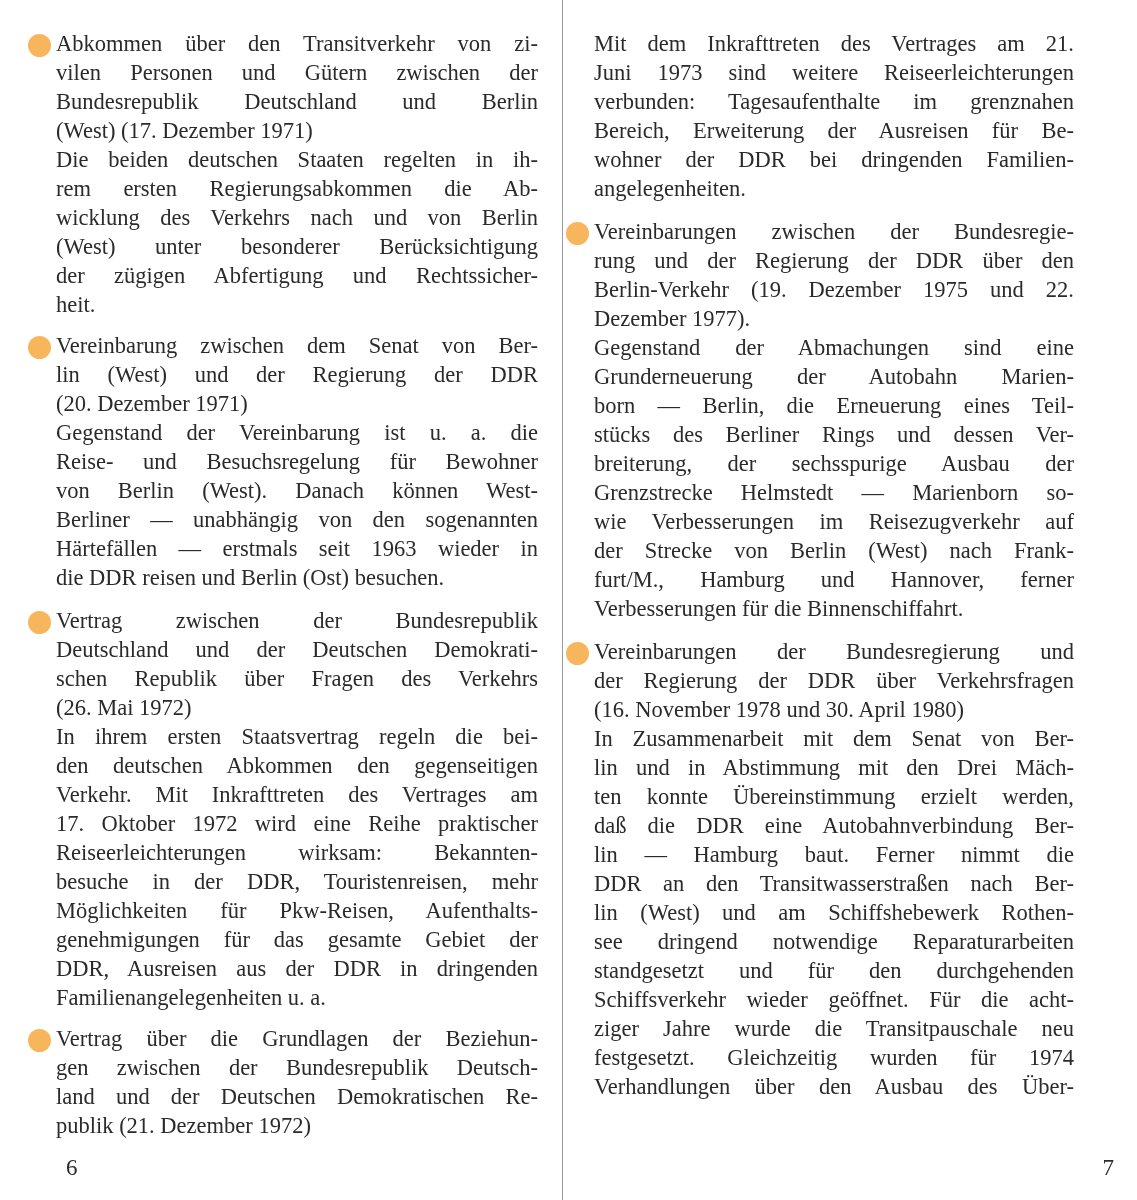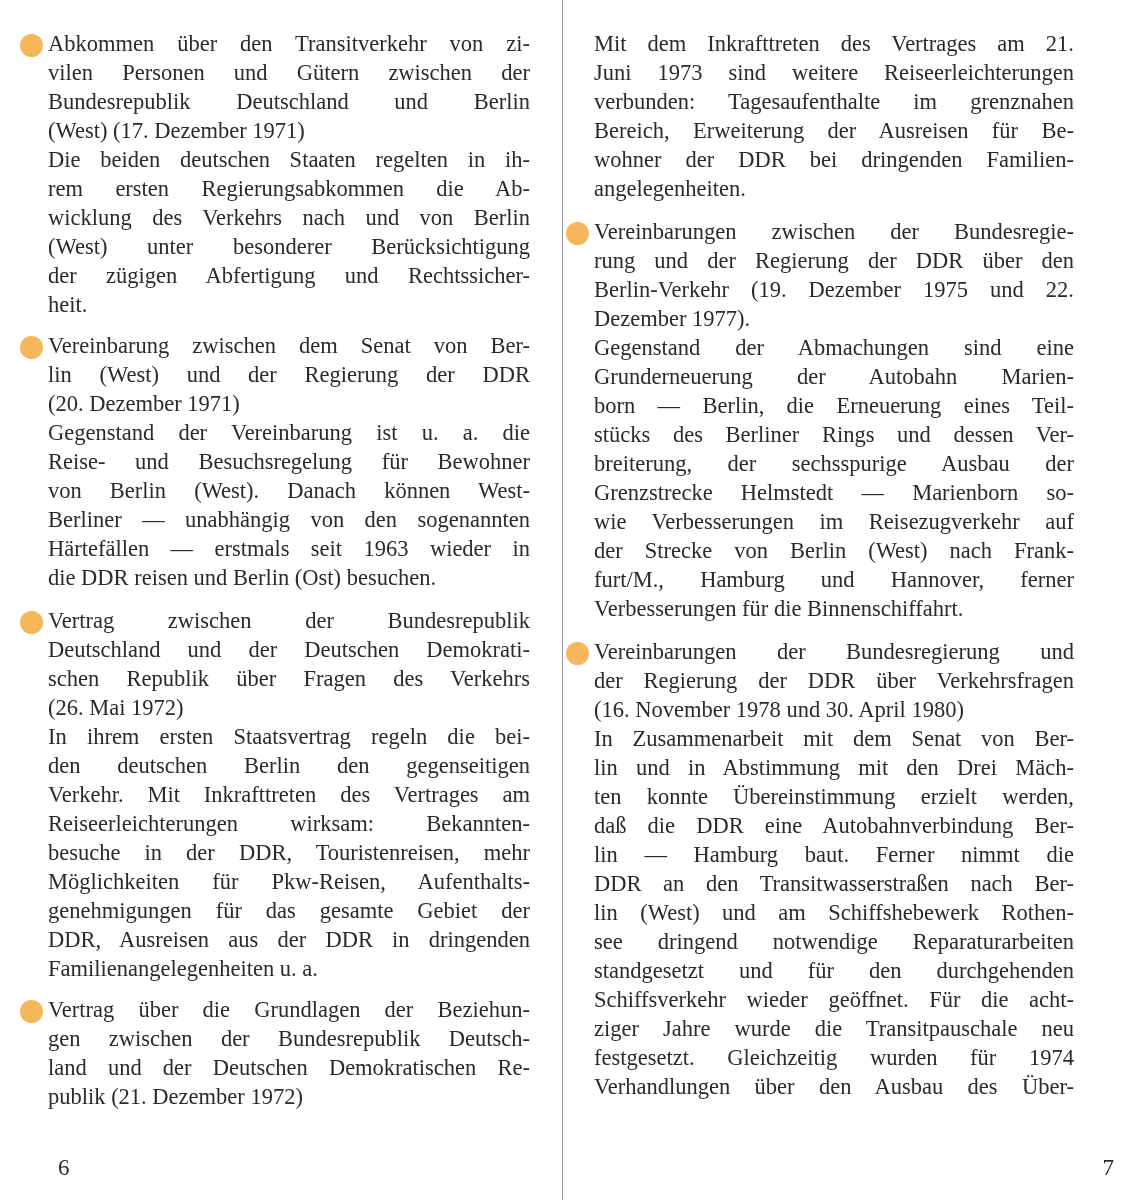--- a/index.html
+++ b/index.html
@@ -2,21 +2,21 @@
 <html><head>
 <meta charset="utf-8">
 <style>
   html, body { margin: 0; padding: 0; background: #ffffff; }
   body {
     width: 1137px; height: 1200px; position: relative; overflow: hidden;
     font-family: "Liberation Serif", "DejaVu Serif", serif;
     color: #2a2a2a;
   }
   .page { position: absolute; top: 0; height: 1200px; }
-  .page-left { left: 0; width: 510px; padding-left: 38px; }
+  .page-left { left: 8px; width: 510px; padding-left: 38px; }
   .page-right { left: 564px; width: 573px; padding-left: 34px; }
   .fold {
     position: absolute; left: 562px; top: 0; width: 1px; height: 1200px;
     background: #9a9a9a;
   }
   .col { position: absolute; }
   .page-left .col { left: 48px; width: 482px; top: 29px; }
   .page-right .col { left: 30px; width: 480px; top: 29px; }
   .entry { position: relative; margin: 0; }
   .line {
@@ -69,22 +69,23 @@
         <span class="line last">die DDR reisen und Berlin (Ost) besuchen.</span>
       </div>
     <div class="gap-b"></div>
     <div class="entry" id="L2">
       <span class="bullet" style="background: rgb(247, 182, 92);"></span>
     <span class="line">Vertrag zwischen der Bundesrepublik</span>
         <span class="line">Deutschland und der Deutschen Demokrati-</span>
         <span class="line">schen Republik über Fragen des Verkehrs</span>
         <span class="line last">(26. Mai 1972)</span>
         <span class="line">In ihrem ersten Staatsvertrag regeln die bei-</span>
-        <span class="line">den deutschen Berlin den gegenseitigen</span>
+        <span class="line">den deutschen Abkommen den gegenseitigen</span>
         <span class="line">Verkehr. Mit Inkrafttreten des Vertrages am</span>
+        <span class="line">17. Oktober 1972 wird eine Reihe praktischer</span>
         <span class="line">Reiseerleichterungen wirksam: Bekannten-</span>
         <span class="line">besuche in der DDR, Touristenreisen, mehr</span>
         <span class="line">Möglichkeiten für Pkw-Reisen, Aufenthalts-</span>
         <span class="line">genehmigungen für das gesamte Gebiet der</span>
         <span class="line">DDR, Ausreisen aus der DDR in dringenden</span>
         <span class="line last">Familienangelegenheiten u. a.</span>
       </div>
     <div class="gap-a"></div>
     <div class="entry" id="L3">
       <span class="bullet" style="background: rgb(247, 182, 92);"></span>

